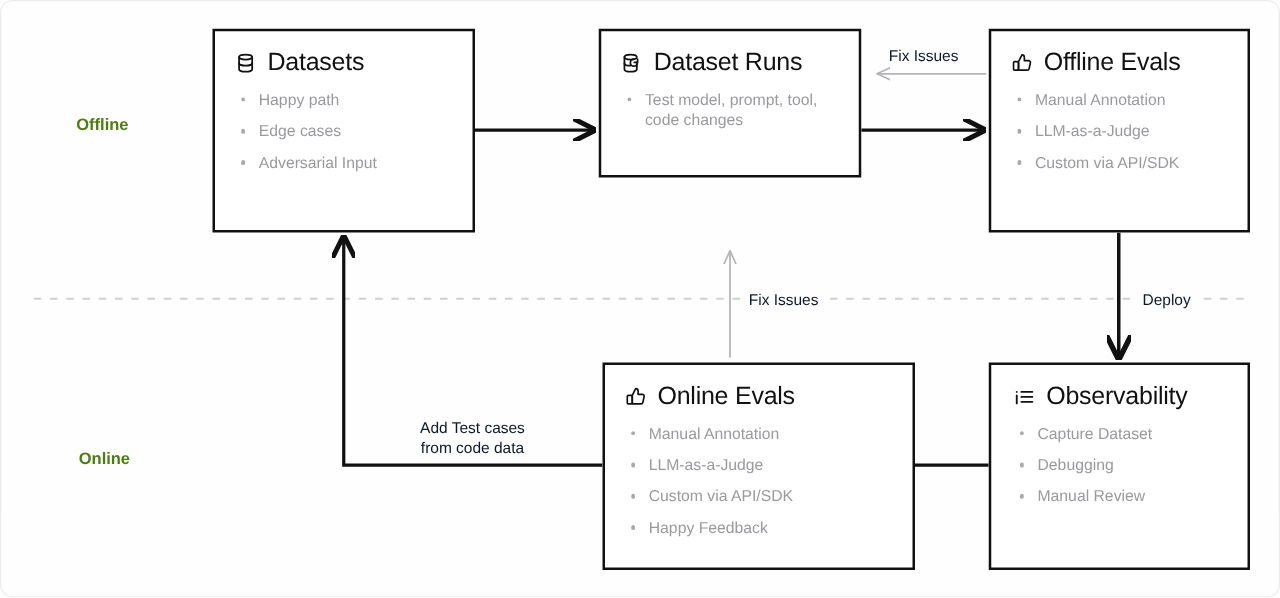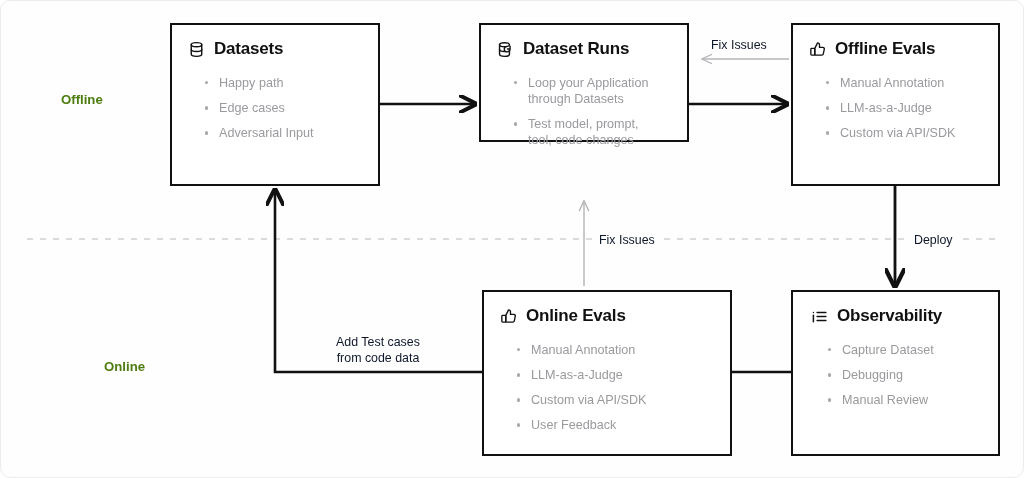--- a/index.html
+++ b/index.html
@@ -38,35 +38,35 @@
     box-sizing: border-box;
     padding: 14px 16px 10px 16px;
   }
   .node-head {
     display: flex;
     align-items: center;
     gap: 9px;
     margin-bottom: 10px;
   }
   .node-title {
-    font-size: 17px;
-    font-weight: bold;
+    font-size: 20px;
+    font-weight: normal;
     color: #111111;
     letter-spacing: -0.2px;
     white-space: nowrap;
   }
   .node-icon {
     width: 17px;
     height: 17px;
     flex: 0 0 auto;
     display: block;
   }
   .bullets {
     list-style: none;
-    margin: 16px;
+    margin: 4px;
     padding: 0;
   }
   .bullets li {
     position: relative;
     padding-left: 15px;
     margin-bottom: 9px;
     font-size: 12.6px;
     line-height: 1.28;
     color: #9a9a9e;
   }
@@ -89,21 +89,21 @@
   #node-observability { left: 790px; top: 289px; width: 209px; height: 166px; padding-left: 18px; }
 
   
   .lane-label {
     position: absolute;
     font-size: 13.2px;
     font-weight: bold;
     color: #4d7c0f;
   }
   #lane-offline { left: 60px; top: 91px; }
-  #lane-online  { left: 62px; top: 358px; margin-left: 41px; }
+  #lane-online  { left: 62px; top: 358px; }
 
   
   .edge-label {
     position: absolute;
     font-size: 12.4px;
     color: #0f172a;
     background: #fefefe;
     padding: 0 5px;
     line-height: 1.3;
     white-space: nowrap;
@@ -177,21 +177,20 @@
       <svg class="node-icon" viewBox="0 0 24 24" fill="none" stroke="#111111" stroke-width="2" stroke-linecap="round" stroke-linejoin="round">
         <ellipse cx="10.6" cy="5.2" rx="7" ry="2.8"></ellipse>
         <path d="M3.6 5.2 V18.8 C3.6 20.4 6.7 21.7 10.6 21.7 C14.4 21.7 17.6 20.4 17.6 18.8 V12.6"></path>
         <path d="M3.6 12 C3.6 13.6 6.7 14.8 10.6 14.8"></path>
         <path d="M14.2 7.6 A3.9 3.9 0 1 0 18.1 11.5"></path>
         <path d="M18.4 7.4 V11.2 H14.8"></path>
       </svg>
       <div class="node-title">Dataset Runs</div>
     </div>
     <ul class="bullets">
-      <li>Loop your Application through Datasets</li>
       <li>Test model, prompt, tool, code changes</li>
     </ul>
   </div>
 
   <div class="node" id="node-offline-evals">
     <div class="node-head">
       <svg class="node-icon" viewBox="0 0 24 24" fill="none" stroke="#111111" stroke-width="1.9" stroke-linecap="round" stroke-linejoin="round">
         <path d="M8.2 10.4 L12.1 2.6 C13.6 2.6 14.8 3.8 14.8 5.3 V9.1 H19.6 C20.9 9.1 21.9 10.3 21.6 11.6 L20.2 18.2 C20 19.2 19.1 19.9 18.1 19.9 H8.2 Z"></path>
         <rect x="2.6" y="10.4" width="5.6" height="9.5" rx="1.1"></rect>
       </svg>
@@ -209,21 +208,21 @@
       <svg class="node-icon" viewBox="0 0 24 24" fill="none" stroke="#111111" stroke-width="1.9" stroke-linecap="round" stroke-linejoin="round">
         <path d="M8.2 10.4 L12.1 2.6 C13.6 2.6 14.8 3.8 14.8 5.3 V9.1 H19.6 C20.9 9.1 21.9 10.3 21.6 11.6 L20.2 18.2 C20 19.2 19.1 19.9 18.1 19.9 H8.2 Z"></path>
         <rect x="2.6" y="10.4" width="5.6" height="9.5" rx="1.1"></rect>
       </svg>
       <div class="node-title">Online Evals</div>
     </div>
     <ul class="bullets">
       <li>Manual Annotation</li>
       <li>LLM-as-a-Judge</li>
       <li>Custom via API/SDK</li>
-      <li>User Feedback</li>
+      <li>Happy Feedback</li>
     </ul>
   </div>
 
   <div class="node" id="node-observability">
     <div class="node-head">
       <svg class="node-icon" viewBox="0 0 24 24" fill="none" stroke="#111111" stroke-width="2.1" stroke-linecap="round">
         <line x1="8.6" y1="6.4" x2="21" y2="6.4"></line>
         <line x1="8.6" y1="12" x2="21" y2="12"></line>
         <line x1="8.6" y1="17.6" x2="21" y2="17.6"></line>
         <line x1="3.4" y1="10.4" x2="3.4" y2="19.4"></line>

